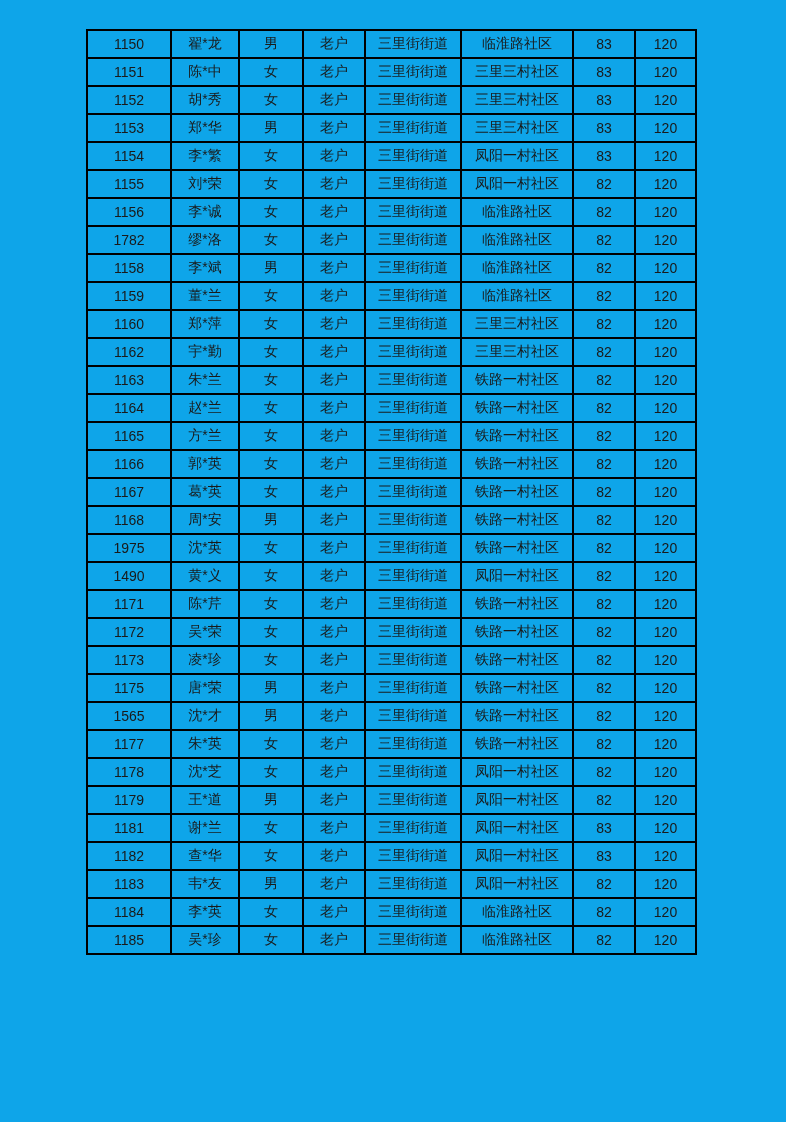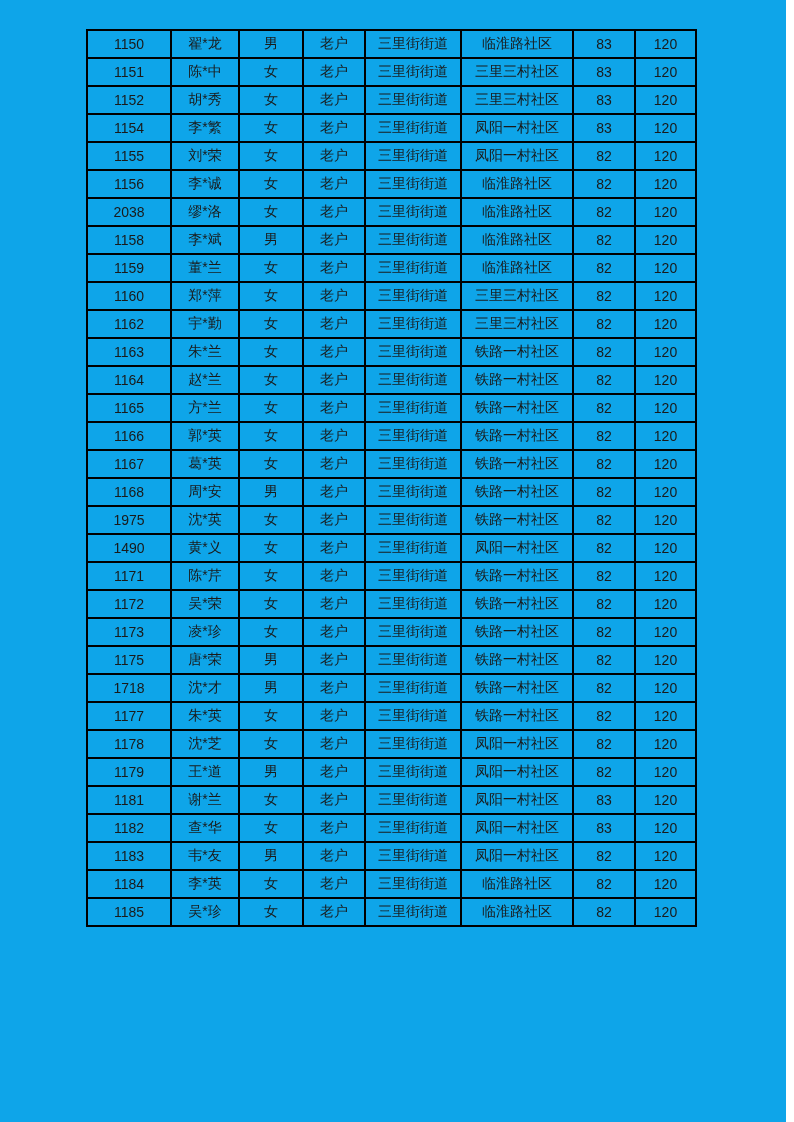--- a/index.html
+++ b/index.html
@@ -83,20 +83,30 @@
           <td>1152</td>
           <td>胡*秀</td>
           <td>女</td>
           <td>老户</td>
           <td>三里街街道</td>
           <td>三里三村社区</td>
           <td>83</td>
           <td>120</td>
         </tr>
         <tr>
+          <td>1153</td>
+          <td>郑*华</td>
+          <td>男</td>
+          <td>老户</td>
+          <td>三里街街道</td>
+          <td>三里三村社区</td>
+          <td>83</td>
+          <td>120</td>
+        </tr>
+        <tr>
           <td>1154</td>
           <td>李*繁</td>
           <td>女</td>
           <td>老户</td>
           <td>三里街街道</td>
           <td>凤阳一村社区</td>
           <td>83</td>
           <td>120</td>
         </tr>
         <tr>
@@ -113,21 +123,21 @@
           <td>1156</td>
           <td>李*诚</td>
           <td>女</td>
           <td>老户</td>
           <td>三里街街道</td>
           <td>临淮路社区</td>
           <td>82</td>
           <td>120</td>
         </tr>
         <tr>
-          <td>2038</td>
+          <td>1782</td>
           <td>缪*洛</td>
           <td>女</td>
           <td>老户</td>
           <td>三里街街道</td>
           <td>临淮路社区</td>
           <td>82</td>
           <td>120</td>
         </tr>
         <tr>
           <td>1158</td>
@@ -283,21 +293,21 @@
           <td>1175</td>
           <td>唐*荣</td>
           <td>男</td>
           <td>老户</td>
           <td>三里街街道</td>
           <td>铁路一村社区</td>
           <td>82</td>
           <td>120</td>
         </tr>
         <tr>
-          <td>1718</td>
+          <td>1565</td>
           <td>沈*才</td>
           <td>男</td>
           <td>老户</td>
           <td>三里街街道</td>
           <td>铁路一村社区</td>
           <td>82</td>
           <td>120</td>
         </tr>
         <tr>
           <td>1177</td>

